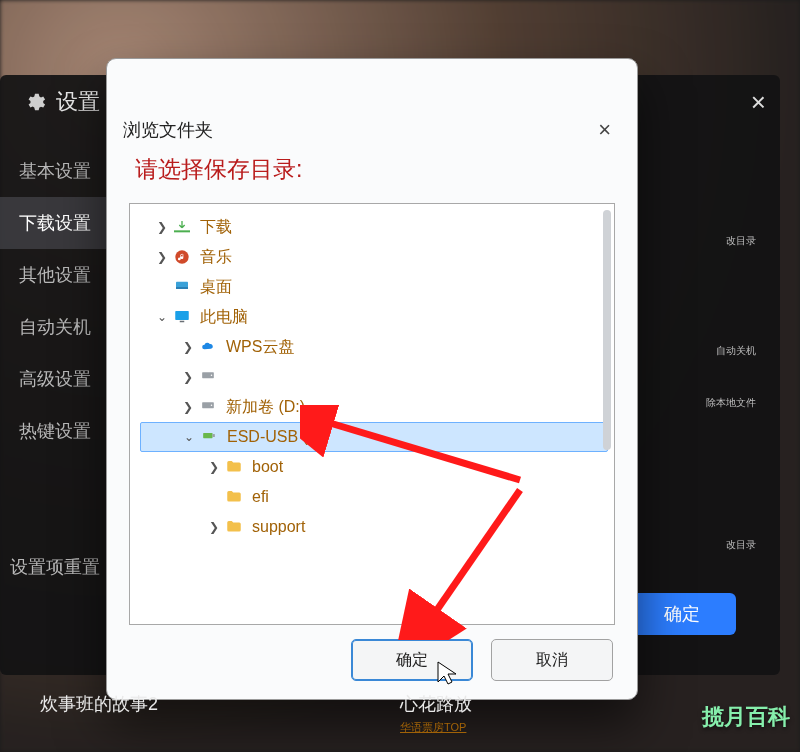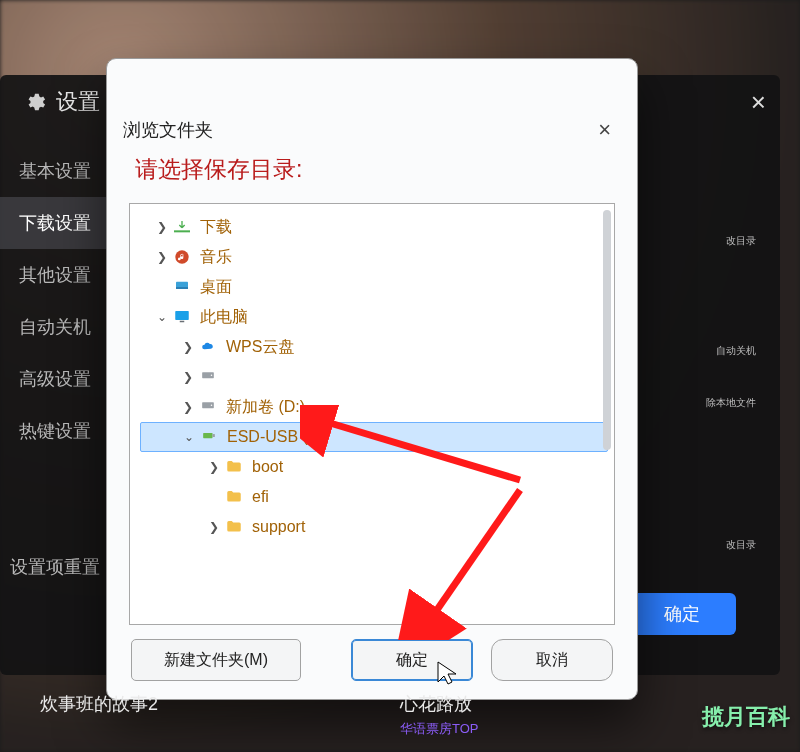--- a/index.html
+++ b/index.html
@@ -15,21 +15,21 @@
   .side{position:absolute;left:0;top:70px;width:110px;}
   .side div{height:52px;line-height:52px;font-size:18px;text-align:center;color:#b8b8b8;}
   .side .active{background:rgba(70,70,75,.7);color:#fff;}
   .settings-right{position:absolute;right:24px;top:140px;font-size:10px;color:#bdbdbd;}
   .settings-right div{height:52px;line-height:52px;text-align:right;}
   .settings-close{position:absolute;right:14px;top:12px;color:#ddd;font-size:26px;}
   .primary-btn{position:absolute;right:44px;bottom:40px;width:108px;height:42px;background:#2c7dff;border-radius:6px;color:#fff;display:flex;align-items:center;justify-content:center;font-size:18px;}
   
   .strip{position:absolute;left:0;right:0;bottom:0;height:60px;display:flex;padding:0 40px;align-items:flex-start;color:#e9e9e9;font-size:18px;}
   .strip .col{flex:1;}
-  .strip .sub{font-size:13px;color:#8b5cf6;margin-top:4px;}
+  .strip .sub{font-size:11px;color:#a16207;margin-top:4px;text-decoration:underline;}
   .watermark{position:absolute;right:10px;bottom:20px;font-size:22px;font-weight:700;color:#86efac;text-shadow:0 2px 4px rgba(0,0,0,.6);}
   
   .dialog{position:absolute;left:106px;top:58px;width:530px;height:640px;background:#fafbfc;border:1px solid #9a9a9a;border-radius:10px;box-shadow:0 25px 50px rgba(0,0,0,.55);color:#222;}
   .titlebar{height:48px;display:flex;align-items:center;justify-content:space-between;padding:0 16px;font-size:18px;margin-top:47px;}
   .titlebar .x{font-size:22px;color:#444;padding:4px 10px;}
   .instruction{padding:0 28px 14px 28px;font-size:23px;color:#b91c1c;}
   .treewrap{margin:4px 22px 0 22px;height:420px;border:1px solid #a8a8a8;background:#fff;position:relative;overflow:hidden;}
   .tree{padding:8px 6px 8px 10px;font-size:16px;line-height:30px;}
   .node{display:flex;align-items:center;height:30px;white-space:nowrap;}
   .tw{width:16px;text-align:center;color:#555;font-size:12px;margin-right:2px;user-select:none;}
@@ -44,21 +44,21 @@
   .disk{fill:#9aa0a6;}
   .cloud{fill:#1e88e5;}
   .usb{fill:#69b84b;}
   .dl{fill:#4caf50;}
   .desktop{fill:#3aa1d8;}
   
   .dlg-footer{position:absolute;left:0;right:0;bottom:18px;display:flex;gap:18px;padding:0 24px;align-items:center;}
   .winbtn{height:40px;border:1px solid #a2a2a2;background:#f4f5f6;border-radius:5px;font-size:16px;display:flex;align-items:center;justify-content:center;color:#222;}
   .winbtn.new{flex:0 0 168px;}
   .winbtn.ok{flex:0 0 120px;border-color:#3a88d6;box-shadow:inset 0 0 0 1px #3a88d6;}
-  .winbtn.cancel{flex:0 0 120px;border-radius:12px;}
+  .winbtn.cancel{flex:0 0 120px;}
   .spacer{flex:1;}
   
   .arrow{position:absolute;pointer-events:none;}
   .cursor{position:absolute;pointer-events:none;}
 </style>
 </head>
 <body>
 
 <div class="bg"></div>
 
@@ -200,21 +200,20 @@
             <svg viewBox="0 0 24 24" width="18" height="18">
               <path class="folder" d="M3 6a2 2 0 012-2h4l2 2h8a2 2 0 012 2v8a2 2 0 01-2 2H5a2 2 0 01-2-2z"></path>
             </svg>
           </span>
           <span class="lbl">support</span>
         </div>
       </div>
   </div>
 
   <div class="dlg-footer">
-    <div class="winbtn new">新建文件夹(M)</div>
     <div class="spacer"></div>
     <div class="winbtn ok">确定</div>
     <div class="winbtn cancel">取消</div>
   </div>
 </div>
 
 <svg class="arrow" style="left:300px;top:405px" width="240" height="90">
   <defs>
       <marker id="ah1" markerWidth="14" markerHeight="14" refX="2" refY="5" orient="auto">
         <path d="M0 0 L12 5 L0 10 z" fill="#ff1a1a"></path>

